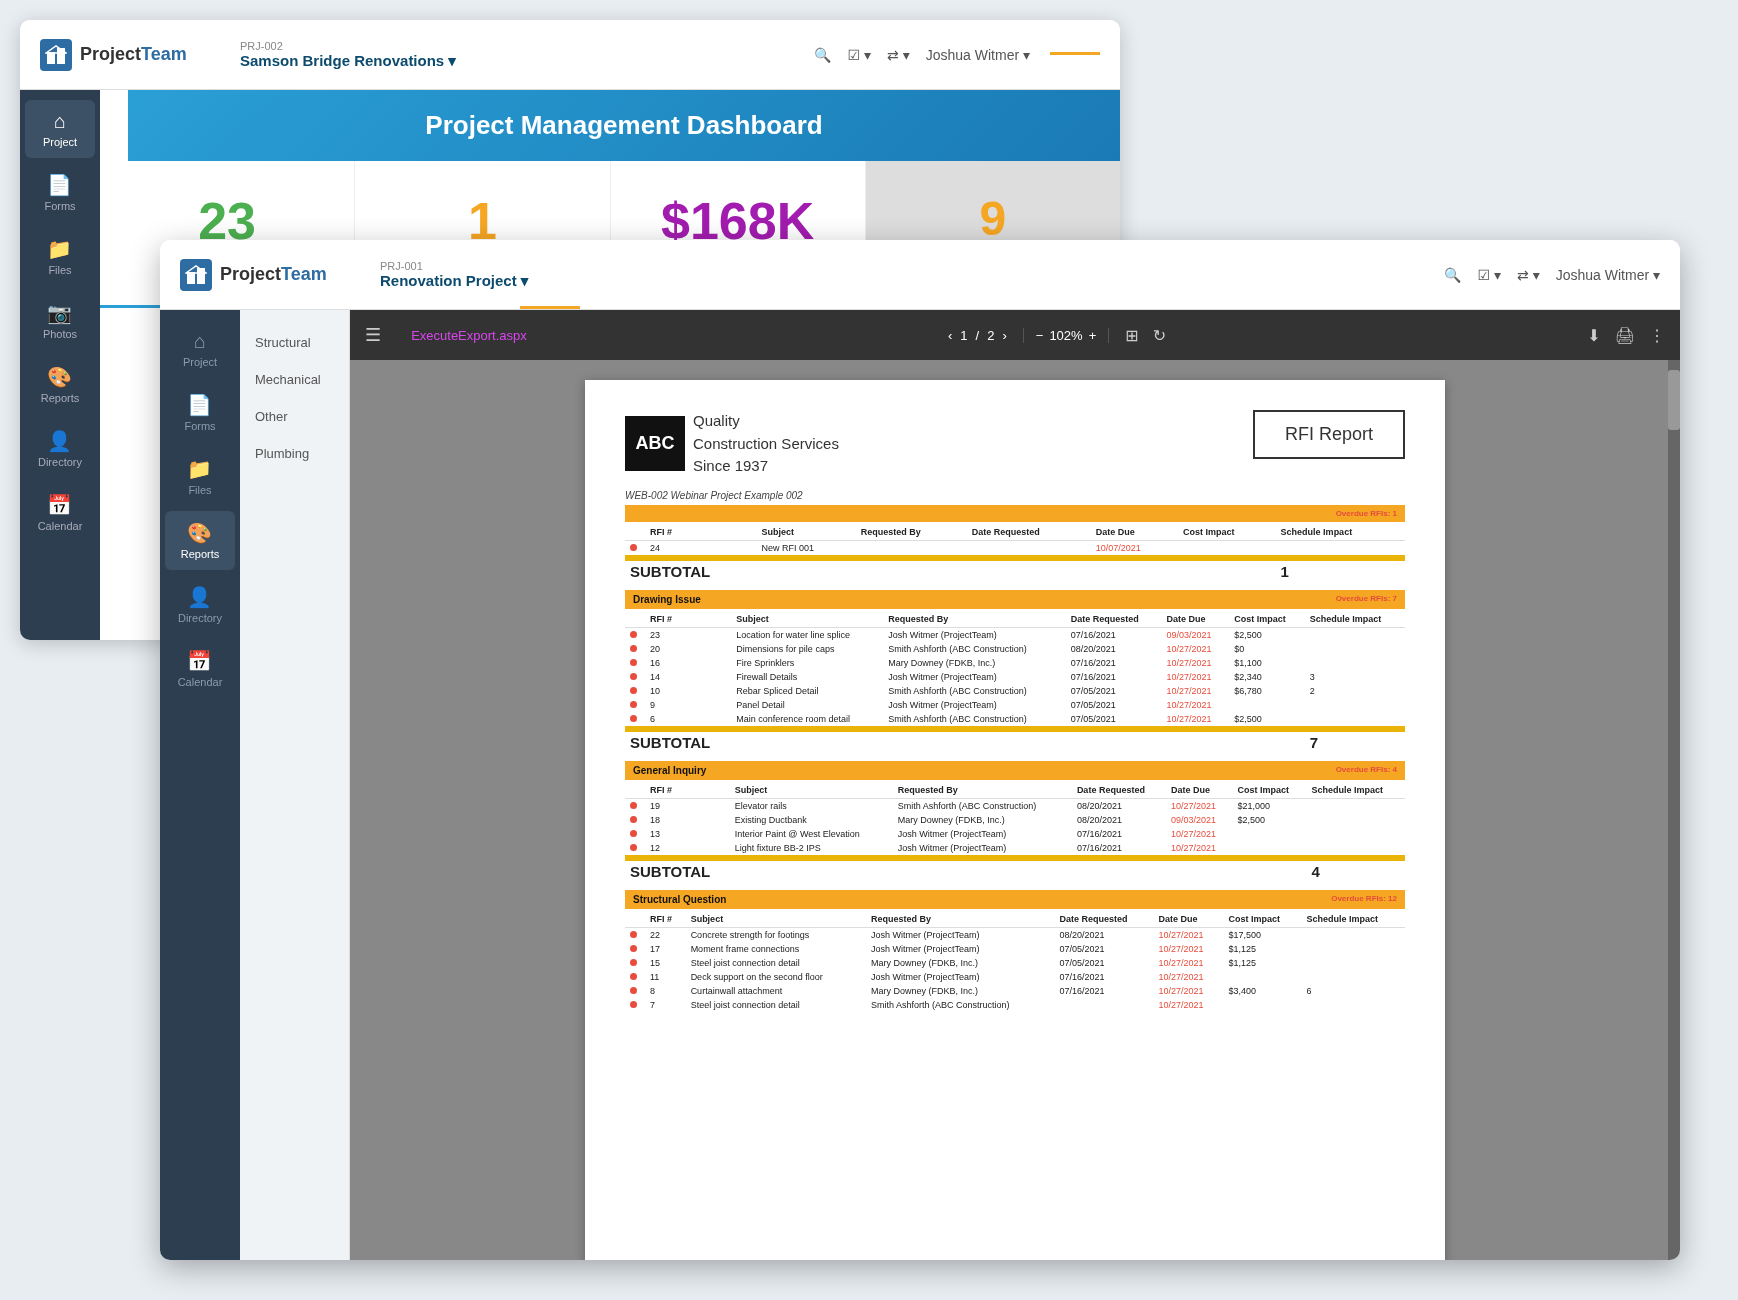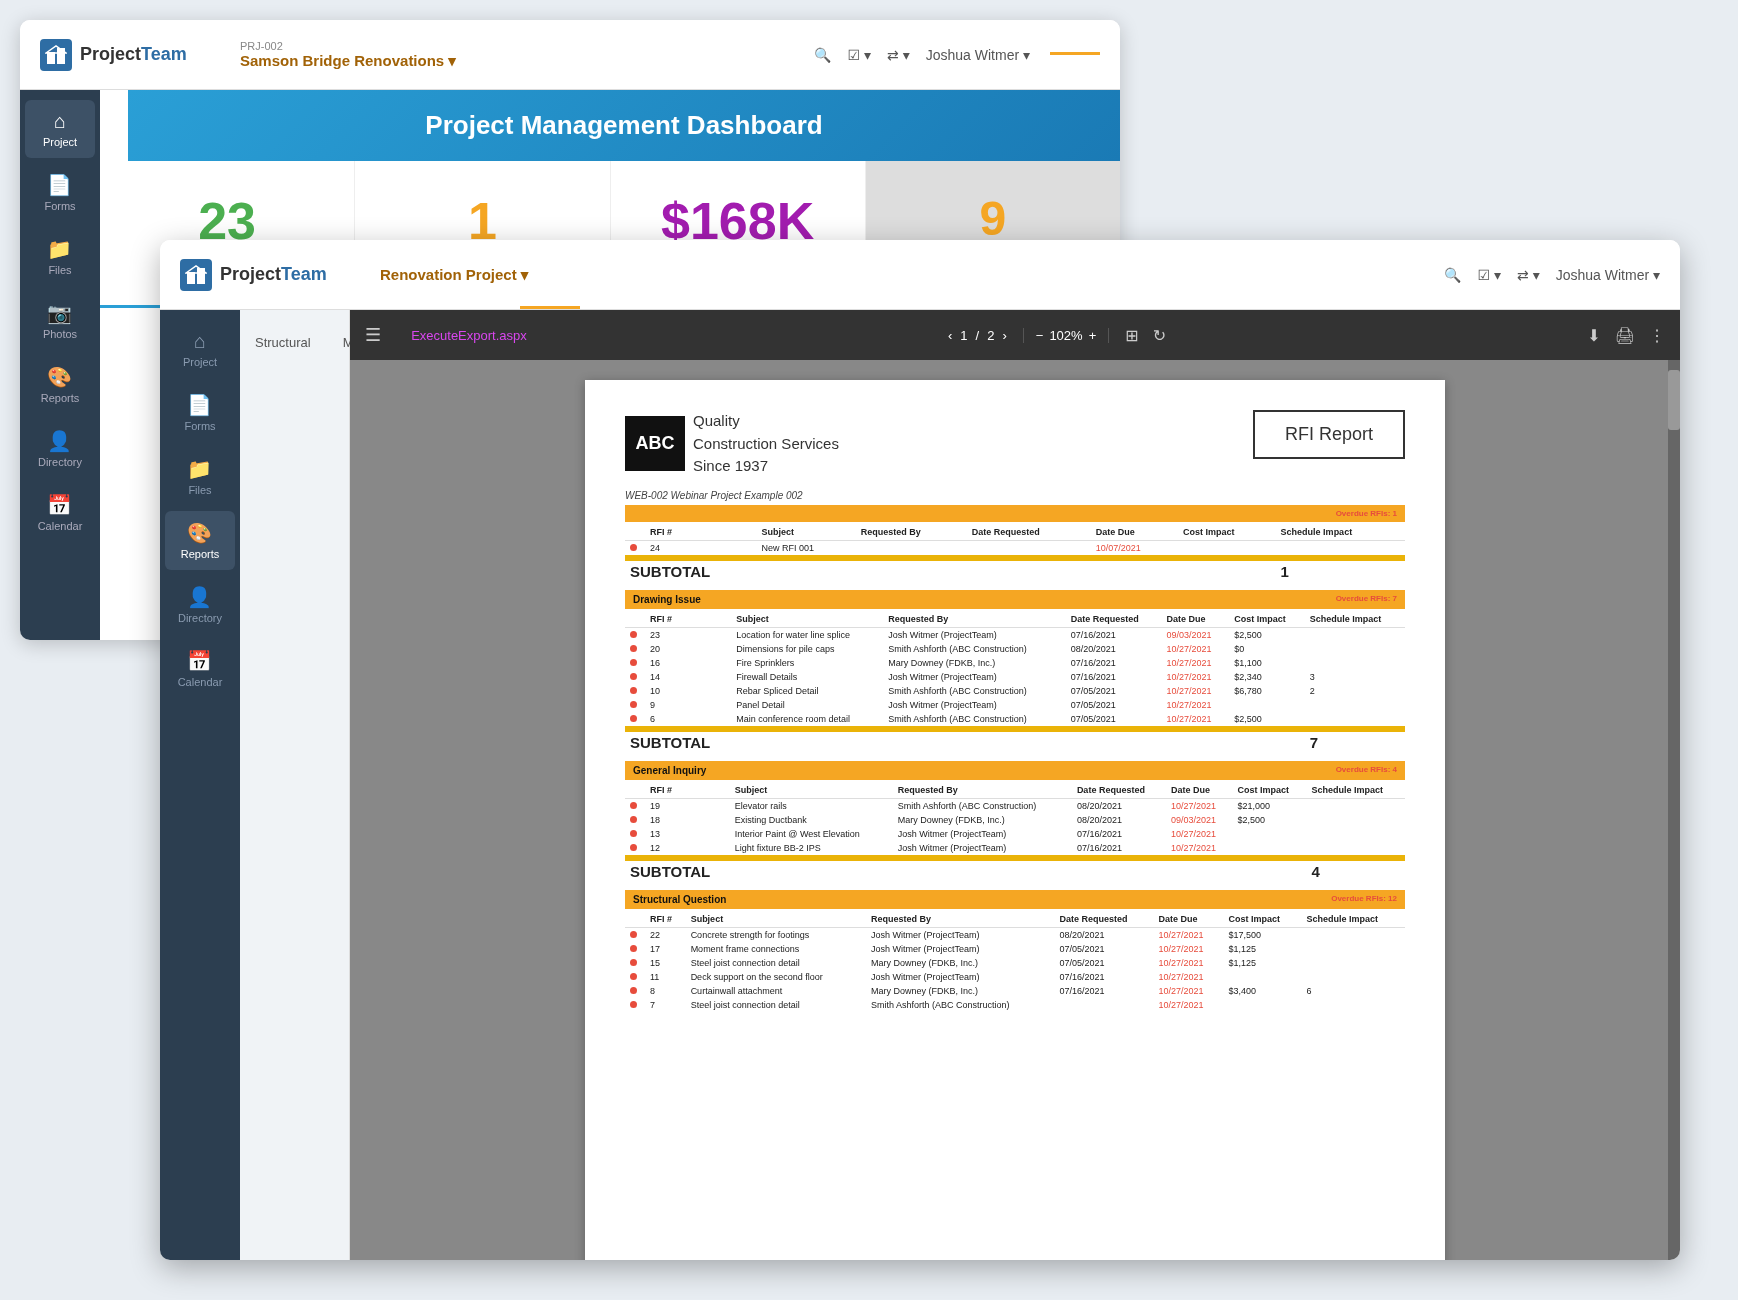--- a/index.html
+++ b/index.html
@@ -51,21 +51,21 @@
       display: flex;
       flex-direction: column;
     }
     .project-id {
       font-size: 11px;
       color: #888;
     }
     .project-name {
       font-size: 15px;
       font-weight: bold;
-      color: #a16207;
+      color: #0c4a6e;
     }
     .top-bar-right {
       display: flex;
       align-items: center;
       gap: 16px;
       color: #555;
       font-size: 14px;
     }
     .top-bar-underline {
       height: 3px;
@@ -224,21 +224,21 @@
     
     .second-sidebar {
       position: absolute;
       left: 80px;
       top: 70px;
       width: 110px;
       height: calc(100% - 70px);
       background: #f0f3f6;
       border-right: 1px solid #ddd;
       display: flex;
-      flex-direction: row;
+      flex-direction: column;
       padding-top: 15px;
       gap: 2px;
     }
     .second-sidebar-item {
       padding: 10px 15px;
       font-size: 13px;
       color: #555;
       cursor: pointer;
     }
 
@@ -525,20 +525,21 @@
       <div class="logo-icon">
         <svg width="22" height="22" viewBox="0 0 22 22">
           <rect x="2" y="8" width="8" height="12" fill="white"></rect>
           <rect x="12" y="4" width="8" height="16" fill="white"></rect>
           <polygon points="1,9 11,2 21,9" fill="none" stroke="white" stroke-width="1.5"></polygon>
         </svg>
       </div>
       <span class="logo-text">Project<span>Team</span></span>
     </div>
     <div class="project-info">
+      <span class="project-id">PRJ-001</span>
       <span class="project-name">Renovation Project ▾</span>
     </div>
     <div class="top-bar-right">
       <span>🔍</span>
       <span>☑ ▾</span>
       <span>⇄ ▾</span>
       <span>Joshua Witmer ▾</span>
     </div>
     <div class="front-underline"></div>
   </div>

